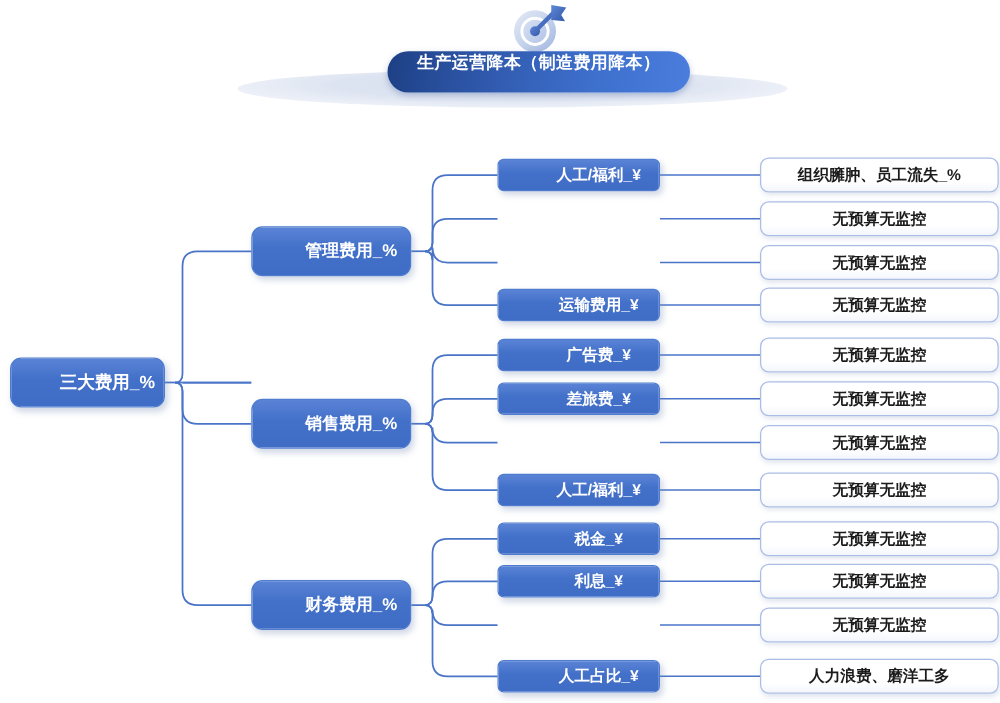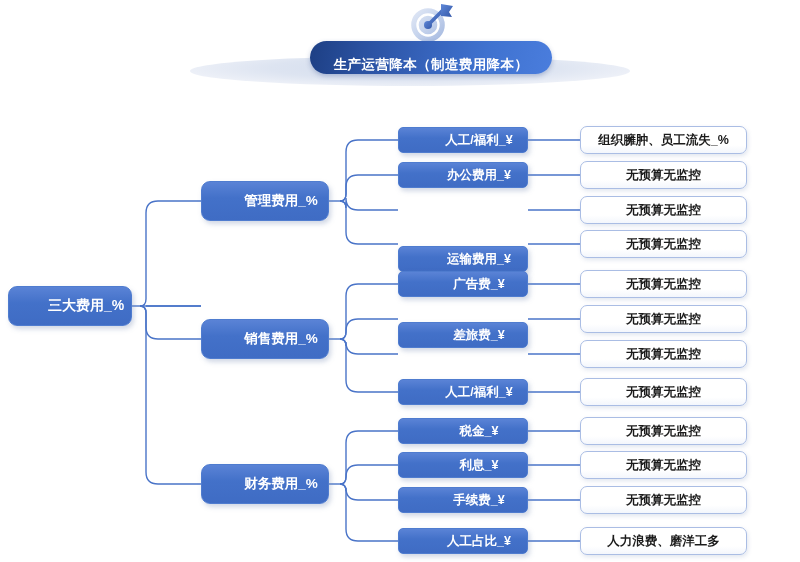--- a/index.html
+++ b/index.html
@@ -48,21 +48,21 @@
   .header-pill {
     position: absolute;
     left: 310px;
     top: 41px;
     width: 242px;
     height: 33px;
     border-radius: 17px;
     background: linear-gradient(100deg, #1d3f84 0%, #2a51a0 22%, #3663bb 48%, #3f72cf 72%, #4a7ddd 100%);
     box-shadow: 0 2px 5px rgba(40, 70, 140, 0.30);
     display: flex;
-    align-items: flex-end;
+    align-items: flex-start;
     justify-content: center;
   }
   .header-pill-label {
     color: #ffffff;
     font-size: 13.5px;
     font-weight: bold;
     letter-spacing: 0.4px;
     white-space: nowrap;
   }
 
@@ -99,22 +99,22 @@
     font-size: 13.5px;
   }
   .node-l3 {
     left: 398px;
     width: 130px;
     height: 26px;
     border-radius: 5px;
     font-size: 12.5px;
   }
   .node-white {
-    left: 580px;
-    width: 167px;
+    left: 608px;
+    width: 191px;
     height: 28px;
     border-radius: 7px;
     background: linear-gradient(180deg, #ffffff 0%, #ffffff 70%, #f3f6fc 100%);
     border: 1px solid #aabde4;
     box-shadow: 1px 2px 4px rgba(120, 140, 180, 0.22);
     color: #1b1b1b;
     font-weight: bold;
     font-size: 12.5px;
   }
 
@@ -213,48 +213,46 @@
     <path class="thin" d="M528 541 L608 541"></path>
   </svg>
 
   <div class="node node-blue node-root">三大费用_%</div>
 
   <div class="node node-blue node-l2" style="top:181px">管理费用_%</div>
 
   <div class="node node-blue node-l3" style="top:127px">人工/福利_¥</div>
   <div class="node node-white" style="top:126px">组织臃肿、员工流失_%</div>
 
-  <div class="node node-blue node-l3" style="top:162px">办公费用_¥</div>
   <div class="node node-white" style="top:161px">无预算无监控</div>
 
   <div class="node node-white" style="top:196px">无预算无监控</div>
 
-  <div class="node node-blue node-l3" style="top:246px">运输费用_¥</div>
+  <div class="node node-blue node-l3" style="top:231px">运输费用_¥</div>
   <div class="node node-white" style="top:230px">无预算无监控</div>
 
   <div class="node node-blue node-l2" style="top:319px">销售费用_%</div>
 
   <div class="node node-blue node-l3" style="top:271px">广告费_¥</div>
   <div class="node node-white" style="top:270px">无预算无监控</div>
 
-  <div class="node node-blue node-l3" style="top:322px">差旅费_¥</div>
+  <div class="node node-blue node-l3" style="top:306px">差旅费_¥</div>
   <div class="node node-white" style="top:305px">无预算无监控</div>
 
   <div class="node node-white" style="top:340px">无预算无监控</div>
 
   <div class="node node-blue node-l3" style="top:379px">人工/福利_¥</div>
   <div class="node node-white" style="top:378px">无预算无监控</div>
 
   <div class="node node-blue node-l2" style="top:464px">财务费用_%</div>
 
   <div class="node node-blue node-l3" style="top:418px">税金_¥</div>
   <div class="node node-white" style="top:417px">无预算无监控</div>
 
   <div class="node node-blue node-l3" style="top:452px">利息_¥</div>
   <div class="node node-white" style="top:451px">无预算无监控</div>
 
-  <div class="node node-blue node-l3" style="top:487px">手续费_¥</div>
   <div class="node node-white" style="top:486px">无预算无监控</div>
 
   <div class="node node-white" style="top:527px">人力浪费、磨洋工多</div>
   <div class="node node-blue node-l3" style="top:528px">人工占比_¥</div>
 
 </div>
 
 </body></html>

